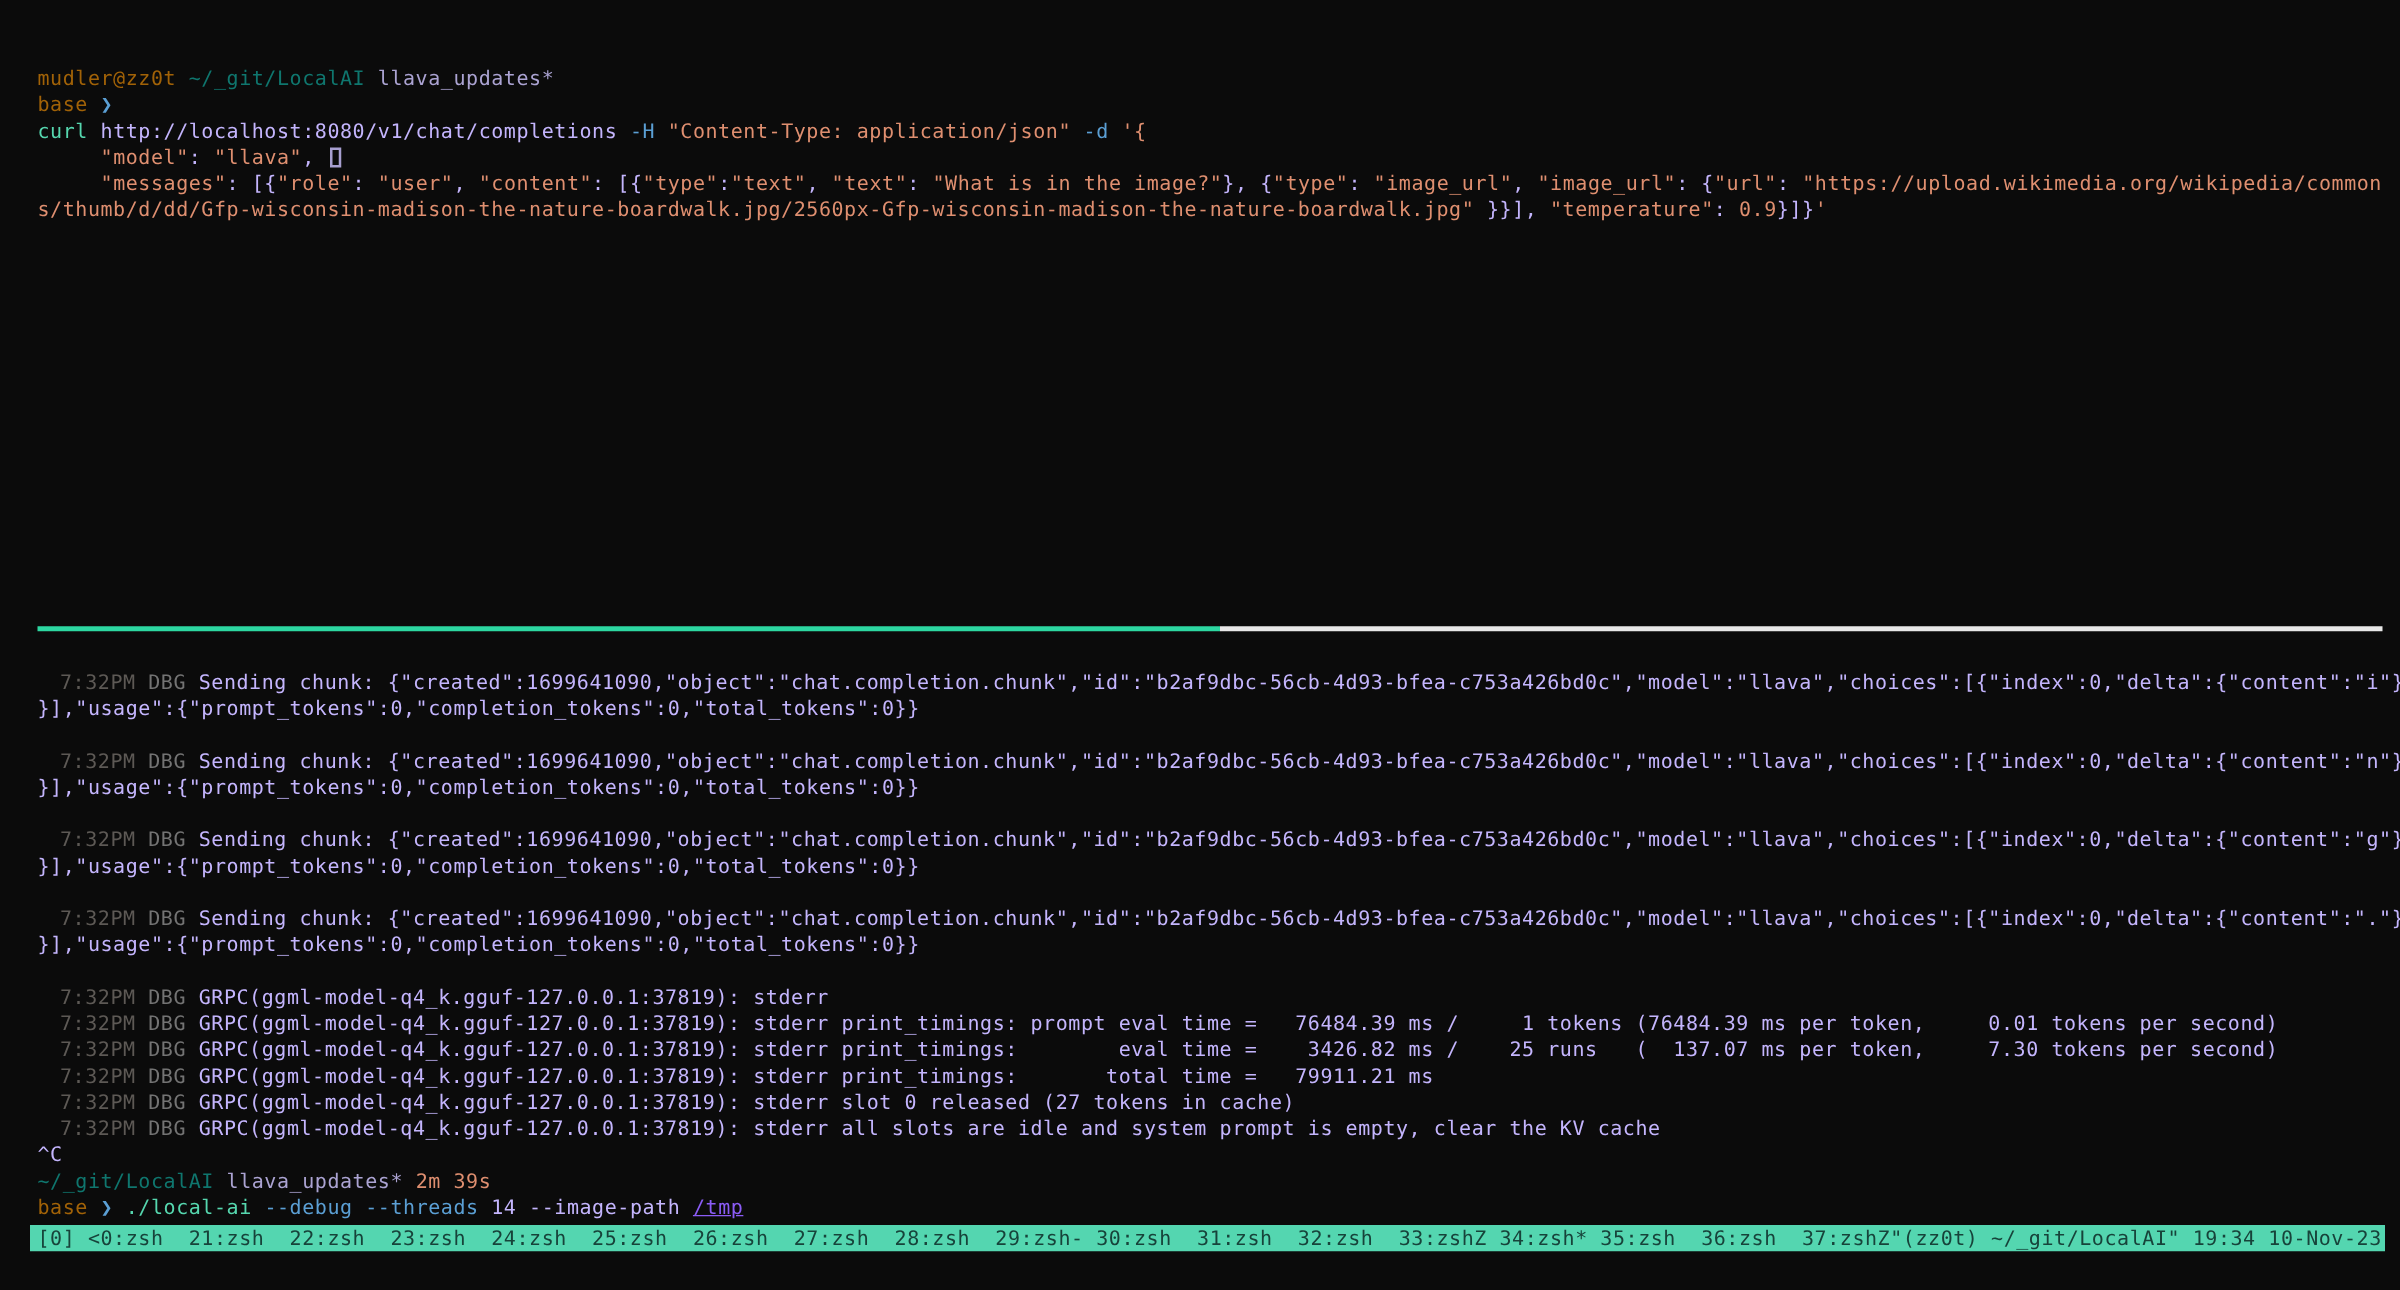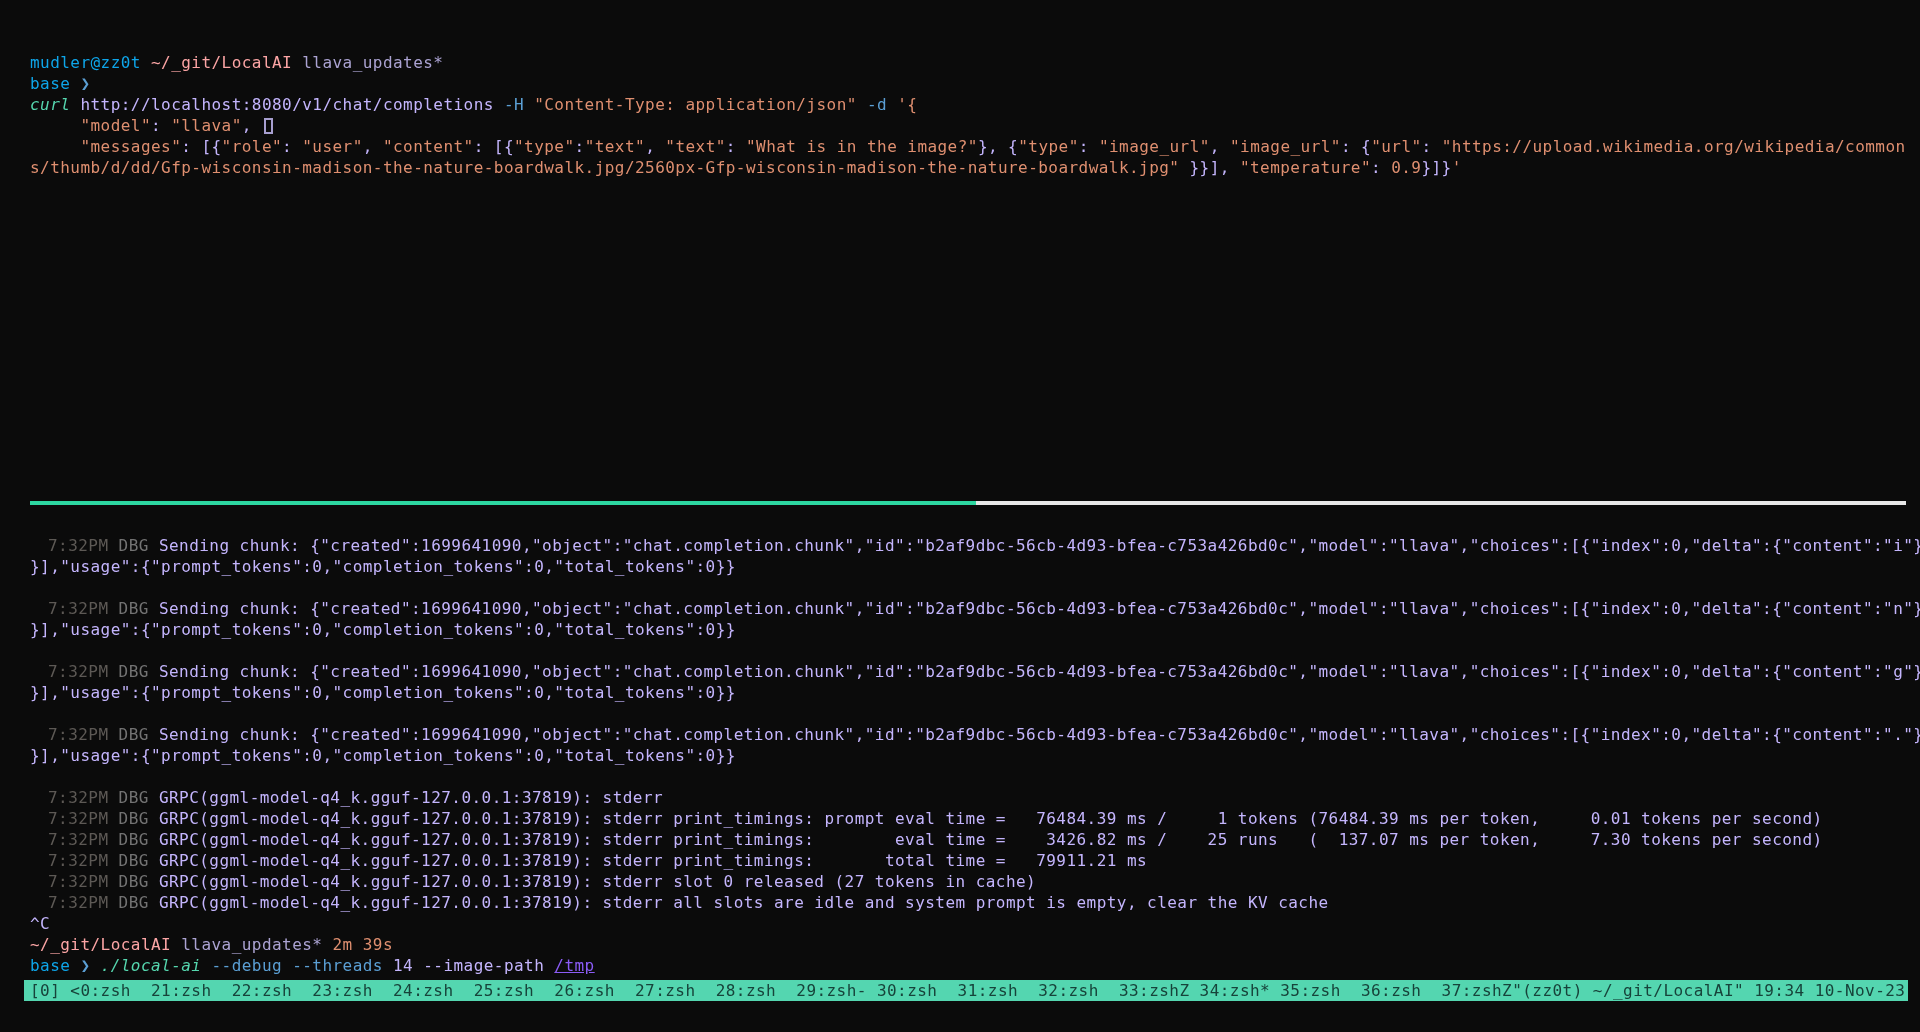--- a/index.html
+++ b/index.html
@@ -6,27 +6,27 @@
   html,body { width:1920px; height:1032px; background:#0b0b0b; overflow:hidden; }
   body { font-family:"DejaVu Sans Mono","Liberation Mono",monospace; }
 
   .term { position:absolute; left:30px; font-size:16px; letter-spacing:0.45px;
           line-height:21px; color:#dad6cf; }
   .term-top { top:52px; }
   .term-log { top:535px; }
   .line { white-space:pre; height:21px; }
 
   .c-fg     { color:#c4b5fd; }
-  .c-dim    { color:#0ea5e9; }
+  .c-dim    { color:#a16207; }
   .c-ts     { color:#5d5955;margin-left:18px; }
   .c-dbg    { color:#737373; }
-  .c-blue   { color:#fca5a5; }
+  .c-blue   { color:#0f766e; }
   .c-lav    { color:#aba3d2;text-align:center; }
   .c-lavu   { color:#8b5cf6; text-decoration:underline; }
-  .c-teal   { color:#56d7af;font-style:italic; }
+  .c-teal   { color:#56d7af; }
   .c-cyan   { color:#5b9fd4; }
   .c-orange { color:#df8f70; }
 
   .cursor { display:inline-block; width:9px; height:16px; border:2px solid #a79fd0;
             margin-left:2px; transform:translateY(3px); }
 
   .sep { position:absolute; top:501px; left:30px; width:1876px; height:4px; display:flex; }
   .sep-teal  { width:50.4%; background:#2dd7a1; }
   .sep-white { flex:1; background:#e8e8e8; }
 

